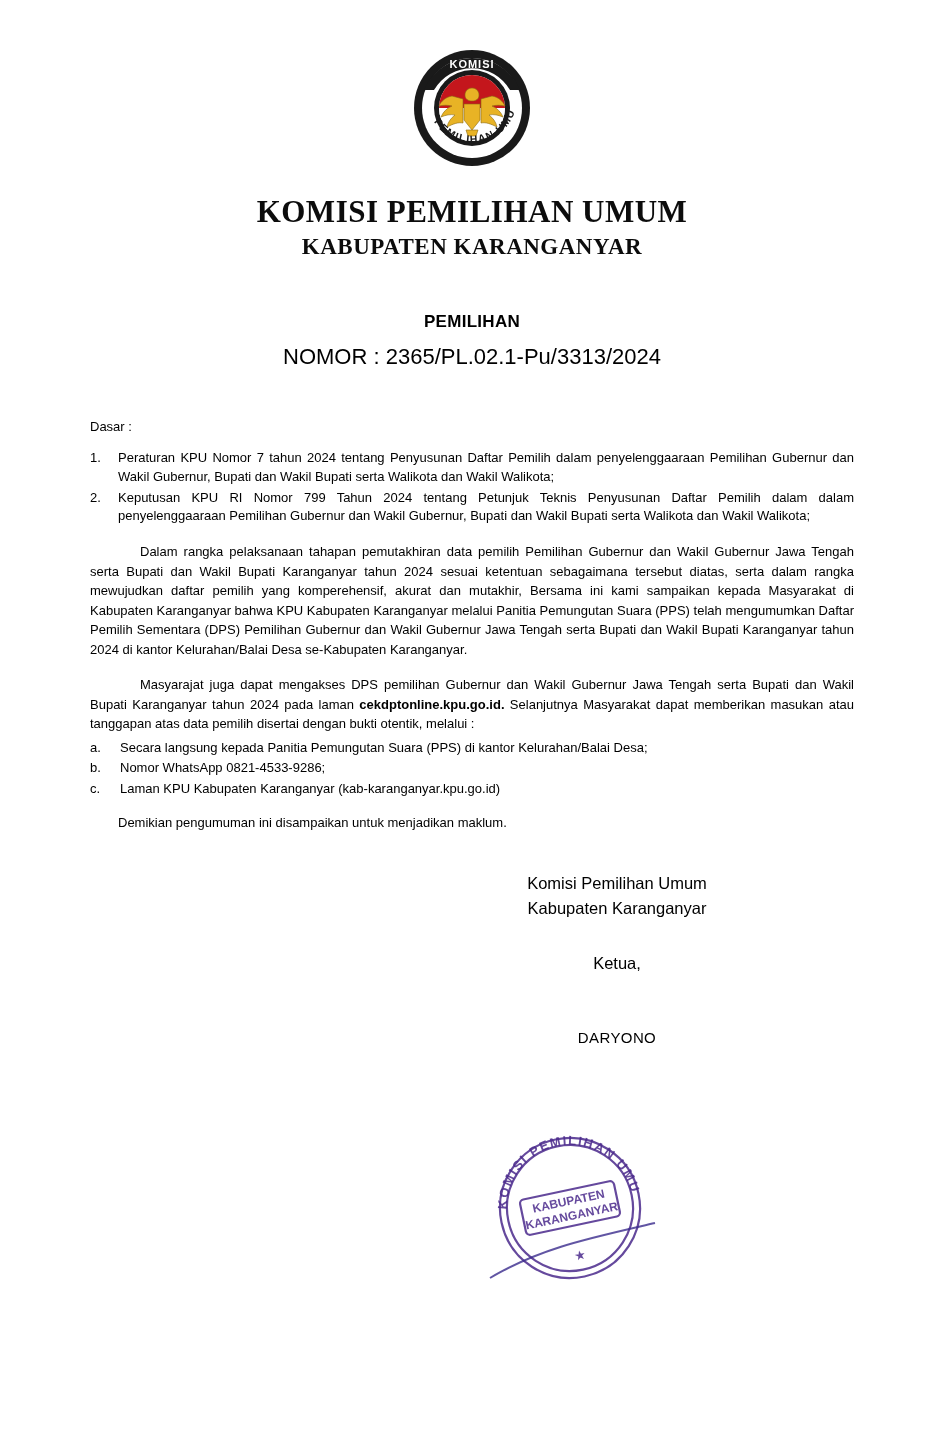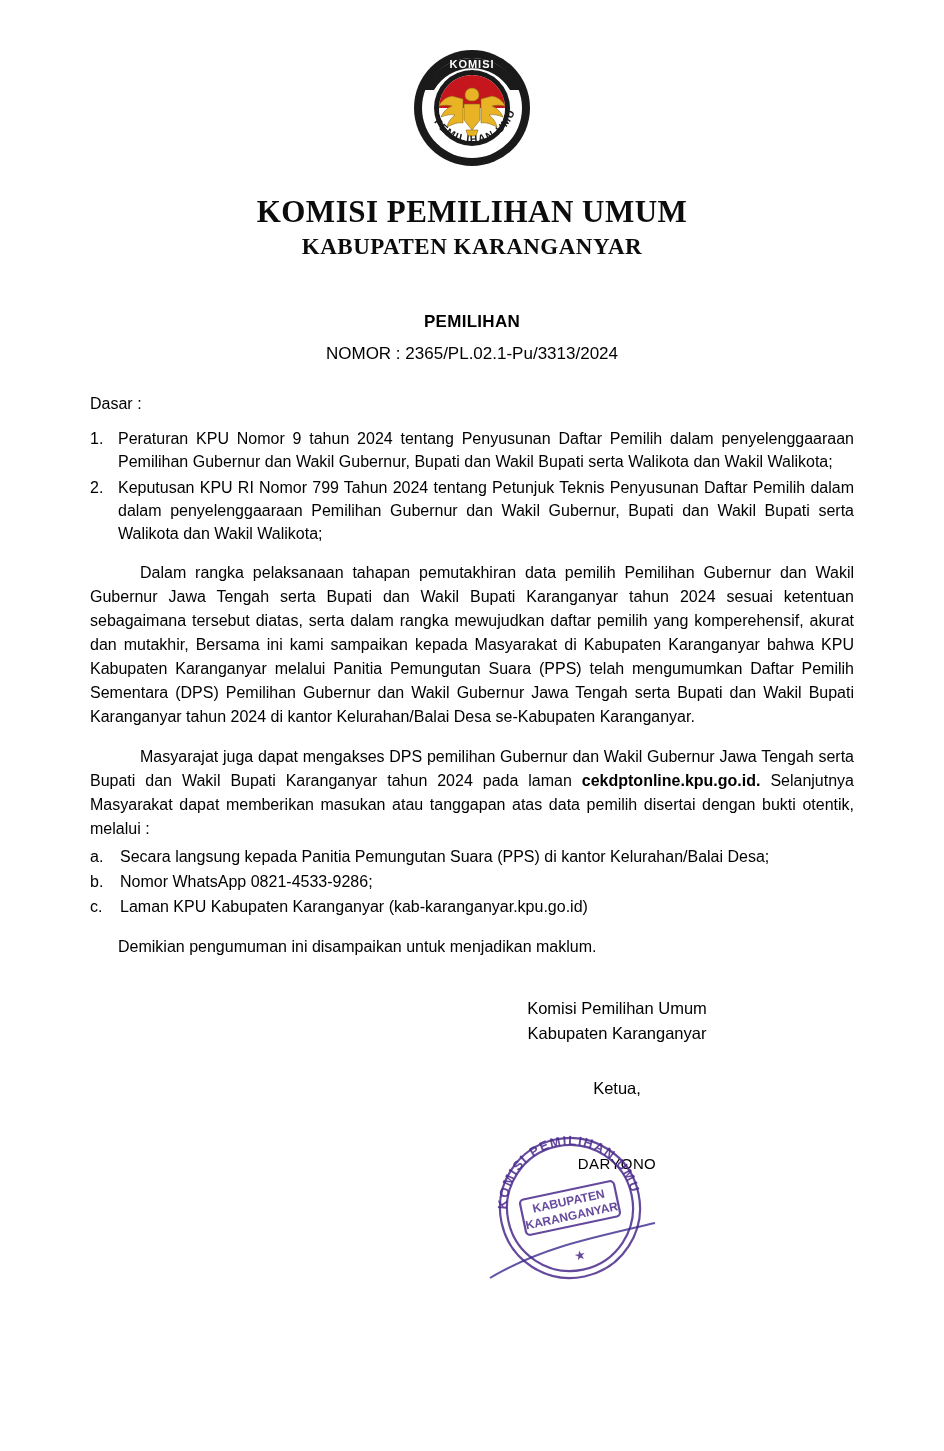--- a/index.html
+++ b/index.html
@@ -58,28 +58,28 @@
   
   .announce-title {
     text-align: center;
     font-weight: bold;
     font-size: 17px;
     margin-top: 52px;
     letter-spacing: 0.3px;
   }
   .announce-number {
     text-align: center;
-    font-size: 17px;
+    font-size: 22px;
     margin-top: 12px;
   }
 
   
   .body-block {
-    margin-top: 28px;
-    font-size: 16px;
+    margin-top: 48px;
+    font-size: 13px;
     line-height: 1.45;
   }
   .dasar-label {
     margin-bottom: 12px;
   }
   ol.dasar-list {
     margin: 0;
     padding: 0;
     list-style: none;
   }
@@ -201,21 +201,21 @@
   <div class="announce-title">PEMILIHAN</div>
   <div class="announce-number">NOMOR : 2365/PL.02.1-Pu/3313/2024</div>
 
   <div class="body-block">
 
     <div class="dasar-label">Dasar :</div>
 
     <ol class="dasar-list">
       <li>
         <span class="num">1.</span>
-        <span class="txt">Peraturan KPU Nomor 9 tahun 2024 tentang Penyusunan Daftar Pemilih dalam penyelenggaaraan Pemilihan Gubernur dan Wakil Gubernur, Bupati dan Wakil Bupati serta Walikota dan Wakil Walikota;</span>
+        <span class="txt">Peraturan KPU Nomor 7 tahun 2024 tentang Penyusunan Daftar Pemilih dalam penyelenggaaraan Pemilihan Gubernur dan Wakil Gubernur, Bupati dan Wakil Bupati serta Walikota dan Wakil Walikota;</span>
       </li>
       <li>
         <span class="num">2.</span>
         <span class="txt">Keputusan KPU RI Nomor 799 Tahun 2024 tentang Petunjuk Teknis Penyusunan Daftar Pemilih dalam dalam penyelenggaaraan Pemilihan Gubernur dan Wakil Gubernur, Bupati dan Wakil Bupati serta Walikota dan Wakil Walikota;</span>
       </li>
     </ol>
 
     <p class="para">Dalam rangka pelaksanaan tahapan pemutakhiran data pemilih Pemilihan Gubernur dan Wakil Gubernur Jawa Tengah serta Bupati dan Wakil Bupati Karanganyar tahun 2024 sesuai ketentuan sebagaimana tersebut diatas, serta dalam rangka mewujudkan daftar pemilih yang komperehensif, akurat dan mutakhir, Bersama ini kami sampaikan kepada Masyarakat di Kabupaten Karanganyar bahwa KPU Kabupaten Karanganyar melalui Panitia Pemungutan Suara (PPS) telah mengumumkan Daftar Pemilih Sementara (DPS) Pemilihan Gubernur dan Wakil Gubernur Jawa Tengah serta Bupati dan Wakil Bupati Karanganyar tahun 2024 di kantor Kelurahan/Balai Desa se-Kabupaten Karanganyar.</p>
 
     <p class="para"><span>Masyarajat juga dapat mengakses DPS pemilihan Gubernur dan Wakil Gubernur Jawa Tengah serta Bupati dan Wakil Bupati Karanganyar tahun 2024 pada laman </span><span class="bold-inline">cekdptonline.kpu.go.id.</span><span> Selanjutnya Masyarakat dapat memberikan masukan atau tanggapan atas data pemilih disertai dengan bukti otentik, melalui :</span></p>

